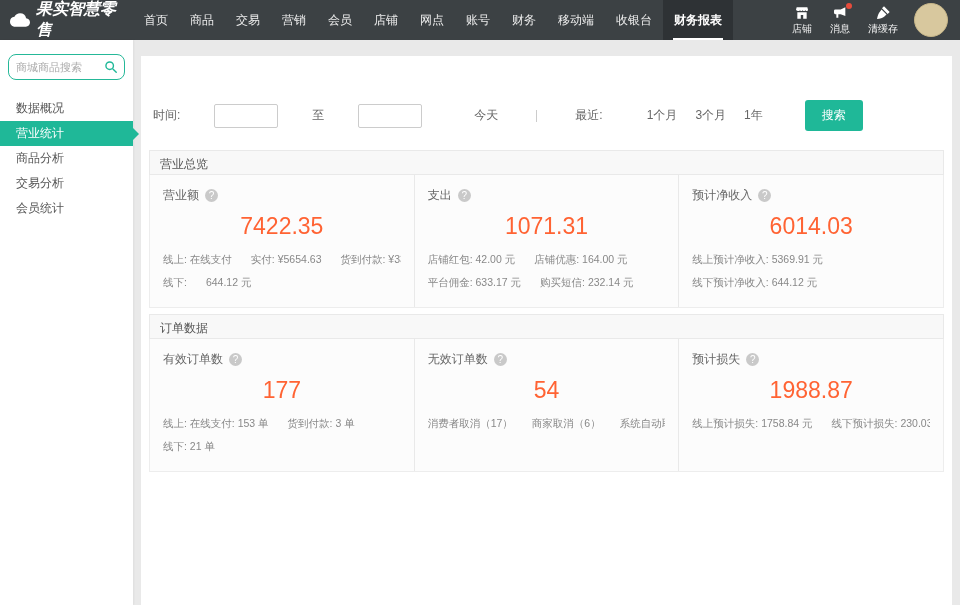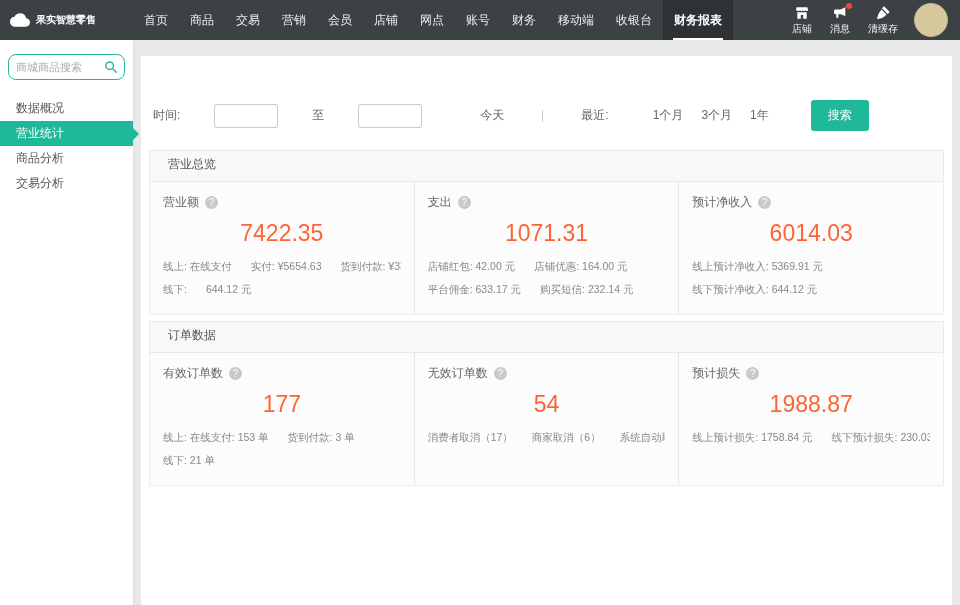--- a/index.html
+++ b/index.html
@@ -2,21 +2,21 @@
 <html><head>
 <meta charset="utf-8">
 <style>
   * { margin:0; padding:0; box-sizing:border-box; }
   html,body { width:960px; height:605px; }
   body { font-family:"Liberation Sans","DejaVu Sans",sans-serif; background:#e9e9e9; overflow:hidden; font-size:12px; }
 
   
   .topbar { height:40px; background:#3c4144; display:flex; align-items:stretch; color:#fff; }
   .logo { display:flex; align-items:center; gap:6px; padding:0 10px; width:133px; flex:none;
-          font-size:10px; font-weight:bold; color:#fff; }
+          font-size:16px; font-weight:bold; color:#fff;font-style:italic; }
   .logo-icon { display:flex; align-items:center; }
   .topnav { display:flex; flex:none; }
   .nav-item { padding:0 11px; line-height:40px; font-size:12px; color:#ededed; cursor:pointer; position:relative; white-space:nowrap; }
   .nav-item.active { background:#2e3235; font-weight:bold; color:#fff; }
   .nav-item.active::after { content:""; position:absolute; left:10px; right:10px; bottom:0; height:2px; background:#fff; }
   .topbar-right { margin-left:auto; display:flex; align-items:center; padding-right:12px; }
   .tb-actions { display:flex; gap:18px; margin-right:16px; }
   .tb-action { display:flex; flex-direction:column; align-items:center; justify-content:center; gap:1px; cursor:pointer; color:#fff; }
   .tb-icon { position:relative; display:flex; }
   .tb-label { font-size:10px; color:#f2f2f2; }
@@ -36,30 +36,30 @@
   .side-item.active::after { content:""; position:absolute; right:-6px; top:50%; margin-top:-6px;
         border-style:solid; border-width:6px 0 6px 6px; border-color:transparent transparent transparent #1fb898; }
 
   .main { flex:1; padding:16px 8px 0; min-width:0; }
   .panel { background:#fff; height:549px; overflow:hidden; }
 
   
   .filter-row { display:flex; align-items:center; margin:44px 0 19px; padding:0 12px; font-size:12px; color:#666;gap:26px; }
   .date-input { width:64px; height:24px; border:1px solid #ccc; border-radius:2px; margin:0 8px; padding:0 5px;
                 font-size:11px; color:#666; outline:none; font-family:inherit; background:#fff; }
-  .f-today { margin-left:24px; }
+  .f-today { margin-left:18px; }
   .quick-link { color:#666; cursor:pointer; white-space:nowrap; }
   .vbar { width:1px; height:12px; background:#ccc; margin:0 12px; }
   .quick-options { display:flex; }
   .quick-options .quick-link { margin-left:18px; }
   .search-btn { background:#1fb898; color:#fff; border:none; border-radius:3px; font-size:12px; padding:7px 17px;
                 margin-left:16px; cursor:pointer; font-family:inherit; }
 
   
-  .section-header { margin:0 8px; height:32px; line-height:27px; padding-left:18px; background:#f8f8f8;
+  .section-header { margin:0 8px; height:25px; line-height:27px; padding-left:10px; background:#f8f8f8;
                     border:1px solid #e9e9e9; font-size:12px; color:#555; }
   .cards { margin:0 8px 6px; display:flex; background:#fcfcfc; border:1px solid #ededed; border-top:none; }
   .card { flex:1; padding:12px 13px 8px; min-width:0; overflow:hidden; }
   .card + .card { border-left:1px solid #e9e9e9; }
   .card-title { display:flex; align-items:center; gap:6px; font-size:12px; color:#666; }
   .help-icon { width:13px; height:13px; border-radius:50%; background:#c9c9c9; color:#fff; font-size:10px;
                line-height:13px; text-align:center; cursor:pointer; flex:none; }
   .card-value { text-align:center; color:#ff6333; font-size:23px; margin:9px 0 13px; }
   .card-row { display:flex; gap:19px; font-size:10.5px; color:#888; margin-bottom:9px; white-space:nowrap; overflow:hidden; }
 </style>
@@ -130,20 +130,21 @@
             <circle cx="6.5" cy="6.5" r="4.3" fill="none" stroke="#1fb898" stroke-width="1.6"></circle>
             <line x1="10.2" y1="10.2" x2="14" y2="14" stroke="#1fb898" stroke-width="1.6" stroke-linecap="round"></line>
           </svg>
       </span>
     </div>
     <ul class="side-menu" id="side-menu">
         <li class="side-item">数据概况</li>
         <li class="side-item active">营业统计</li>
         <li class="side-item">商品分析</li>
         <li class="side-item">交易分析</li>
+        <li class="side-item">会员统计</li>
       </ul>
   </aside>
 
   <main class="main">
     <div class="panel">
       <div class="filter-row">
         <span>时间:</span>
         <input class="date-input" value="" style="">
         <span>至</span>
         <input class="date-input" value="" style="">

